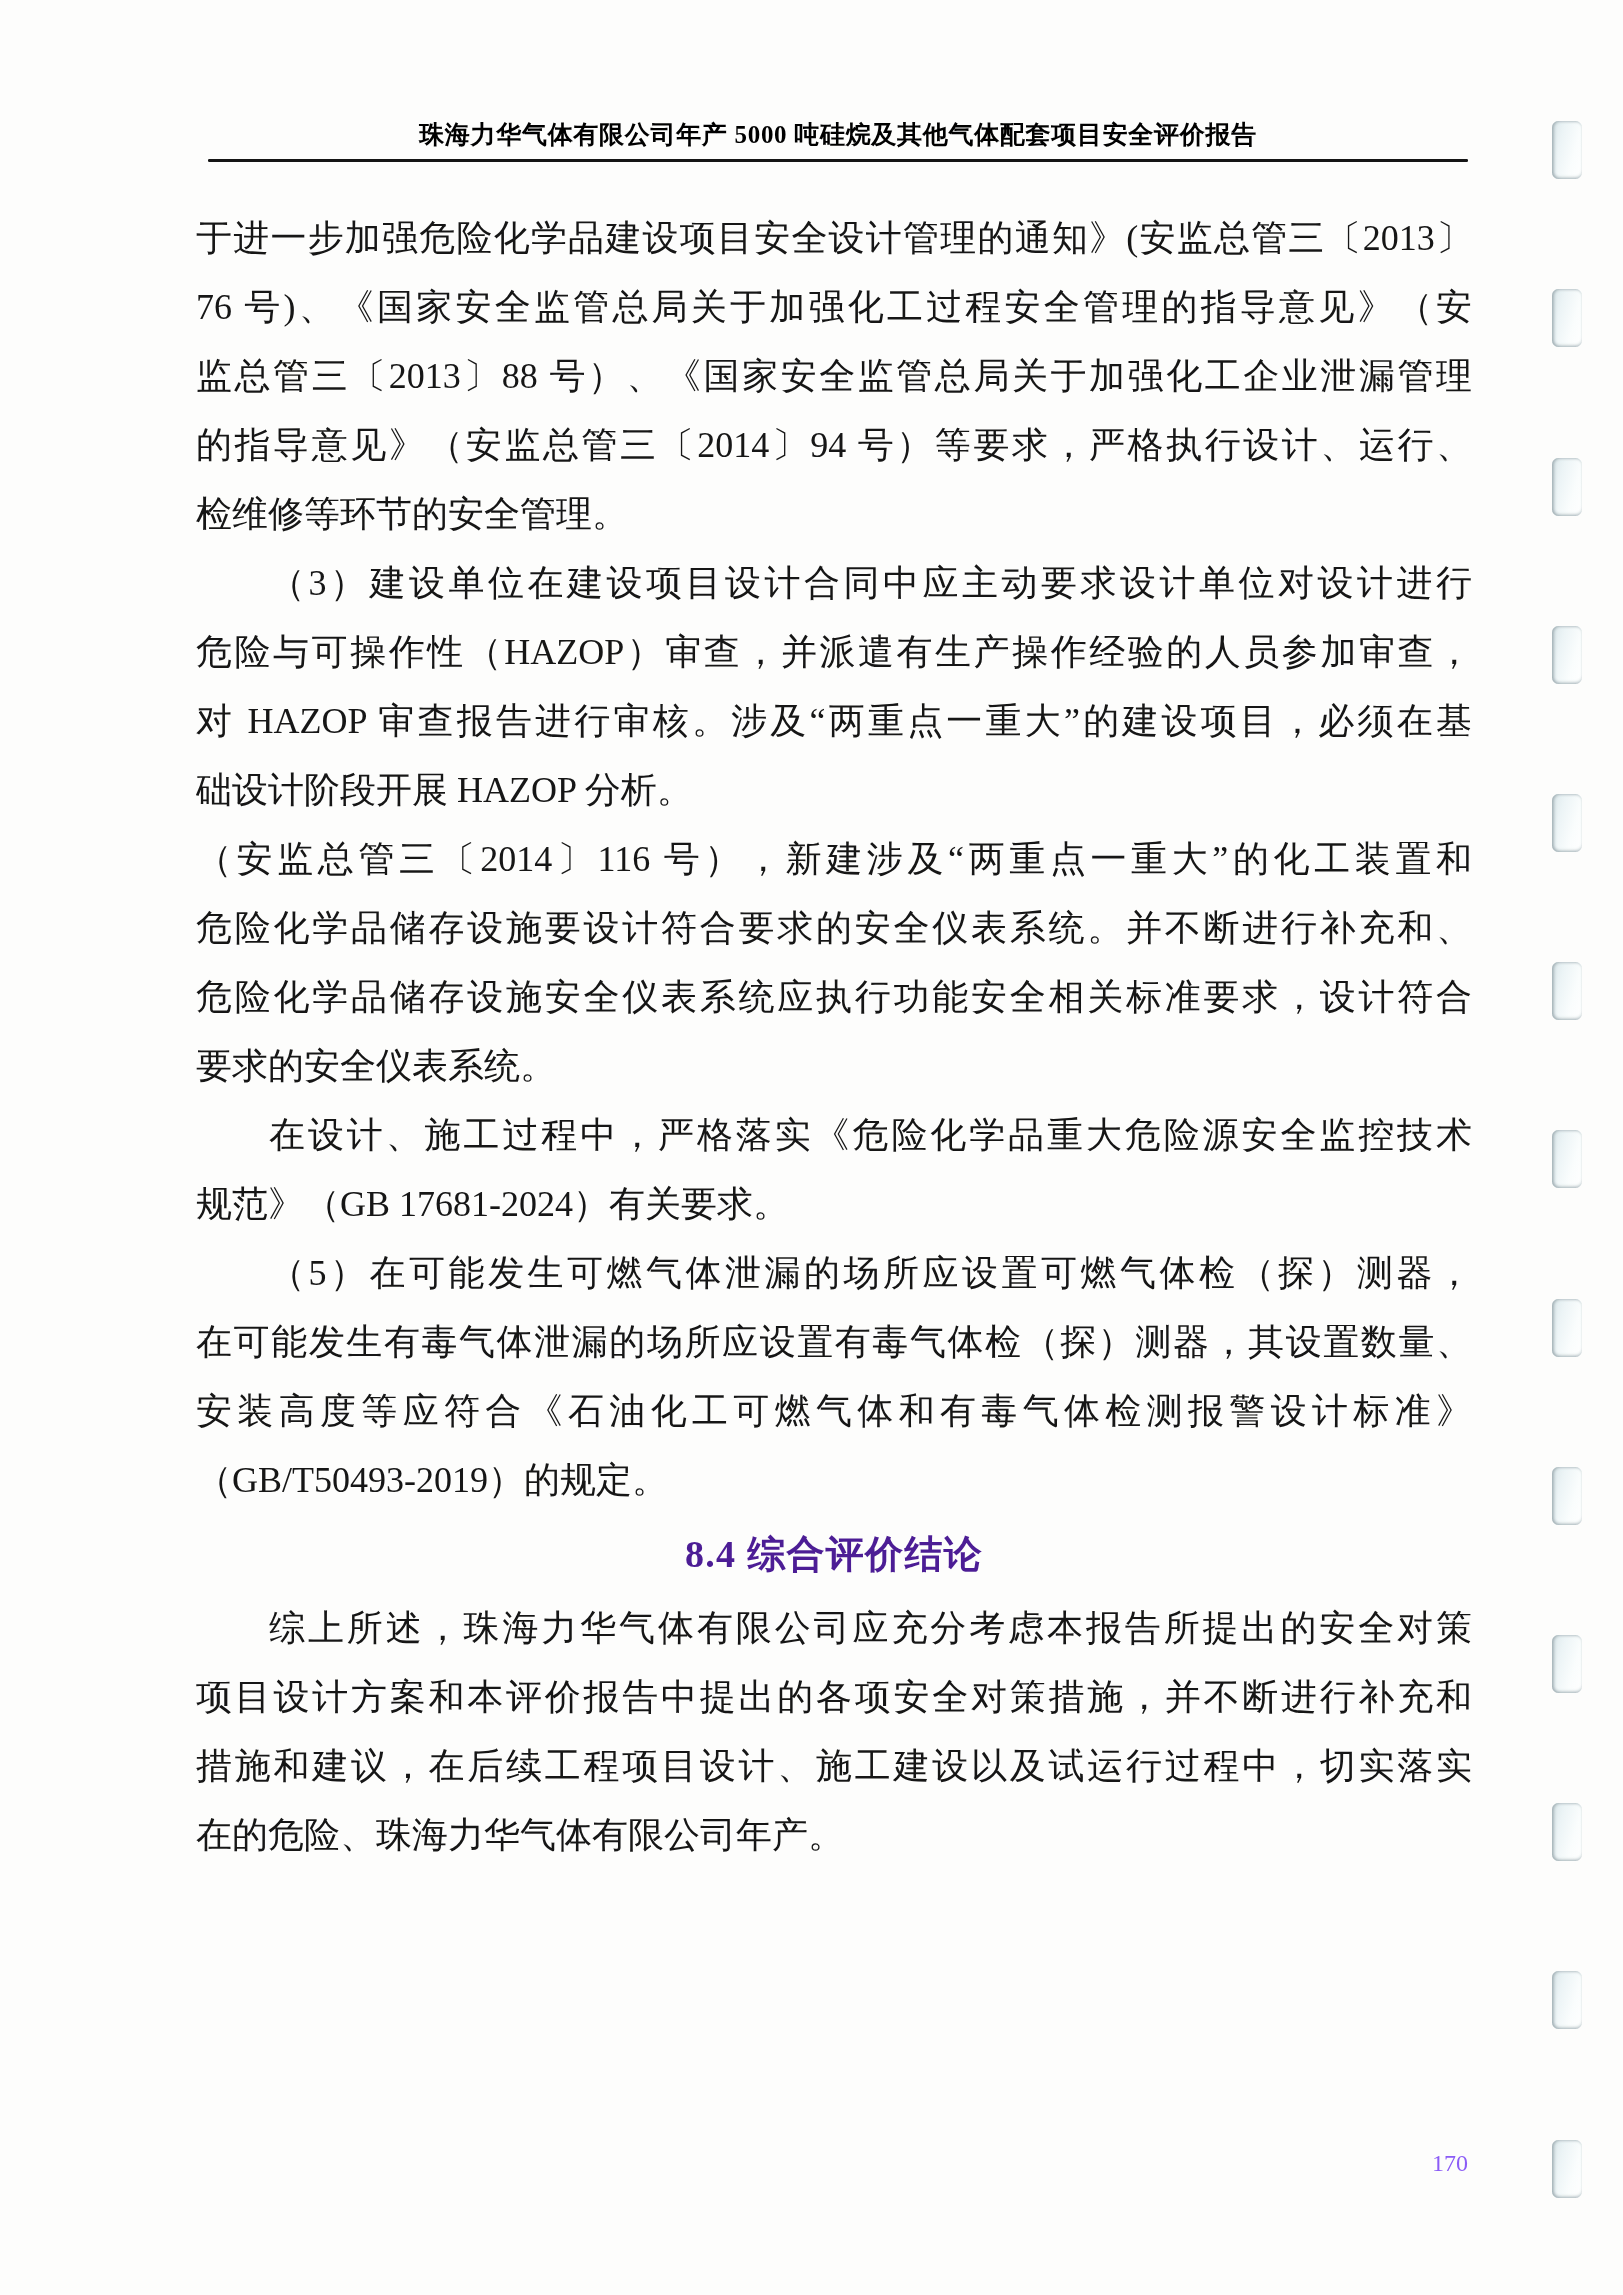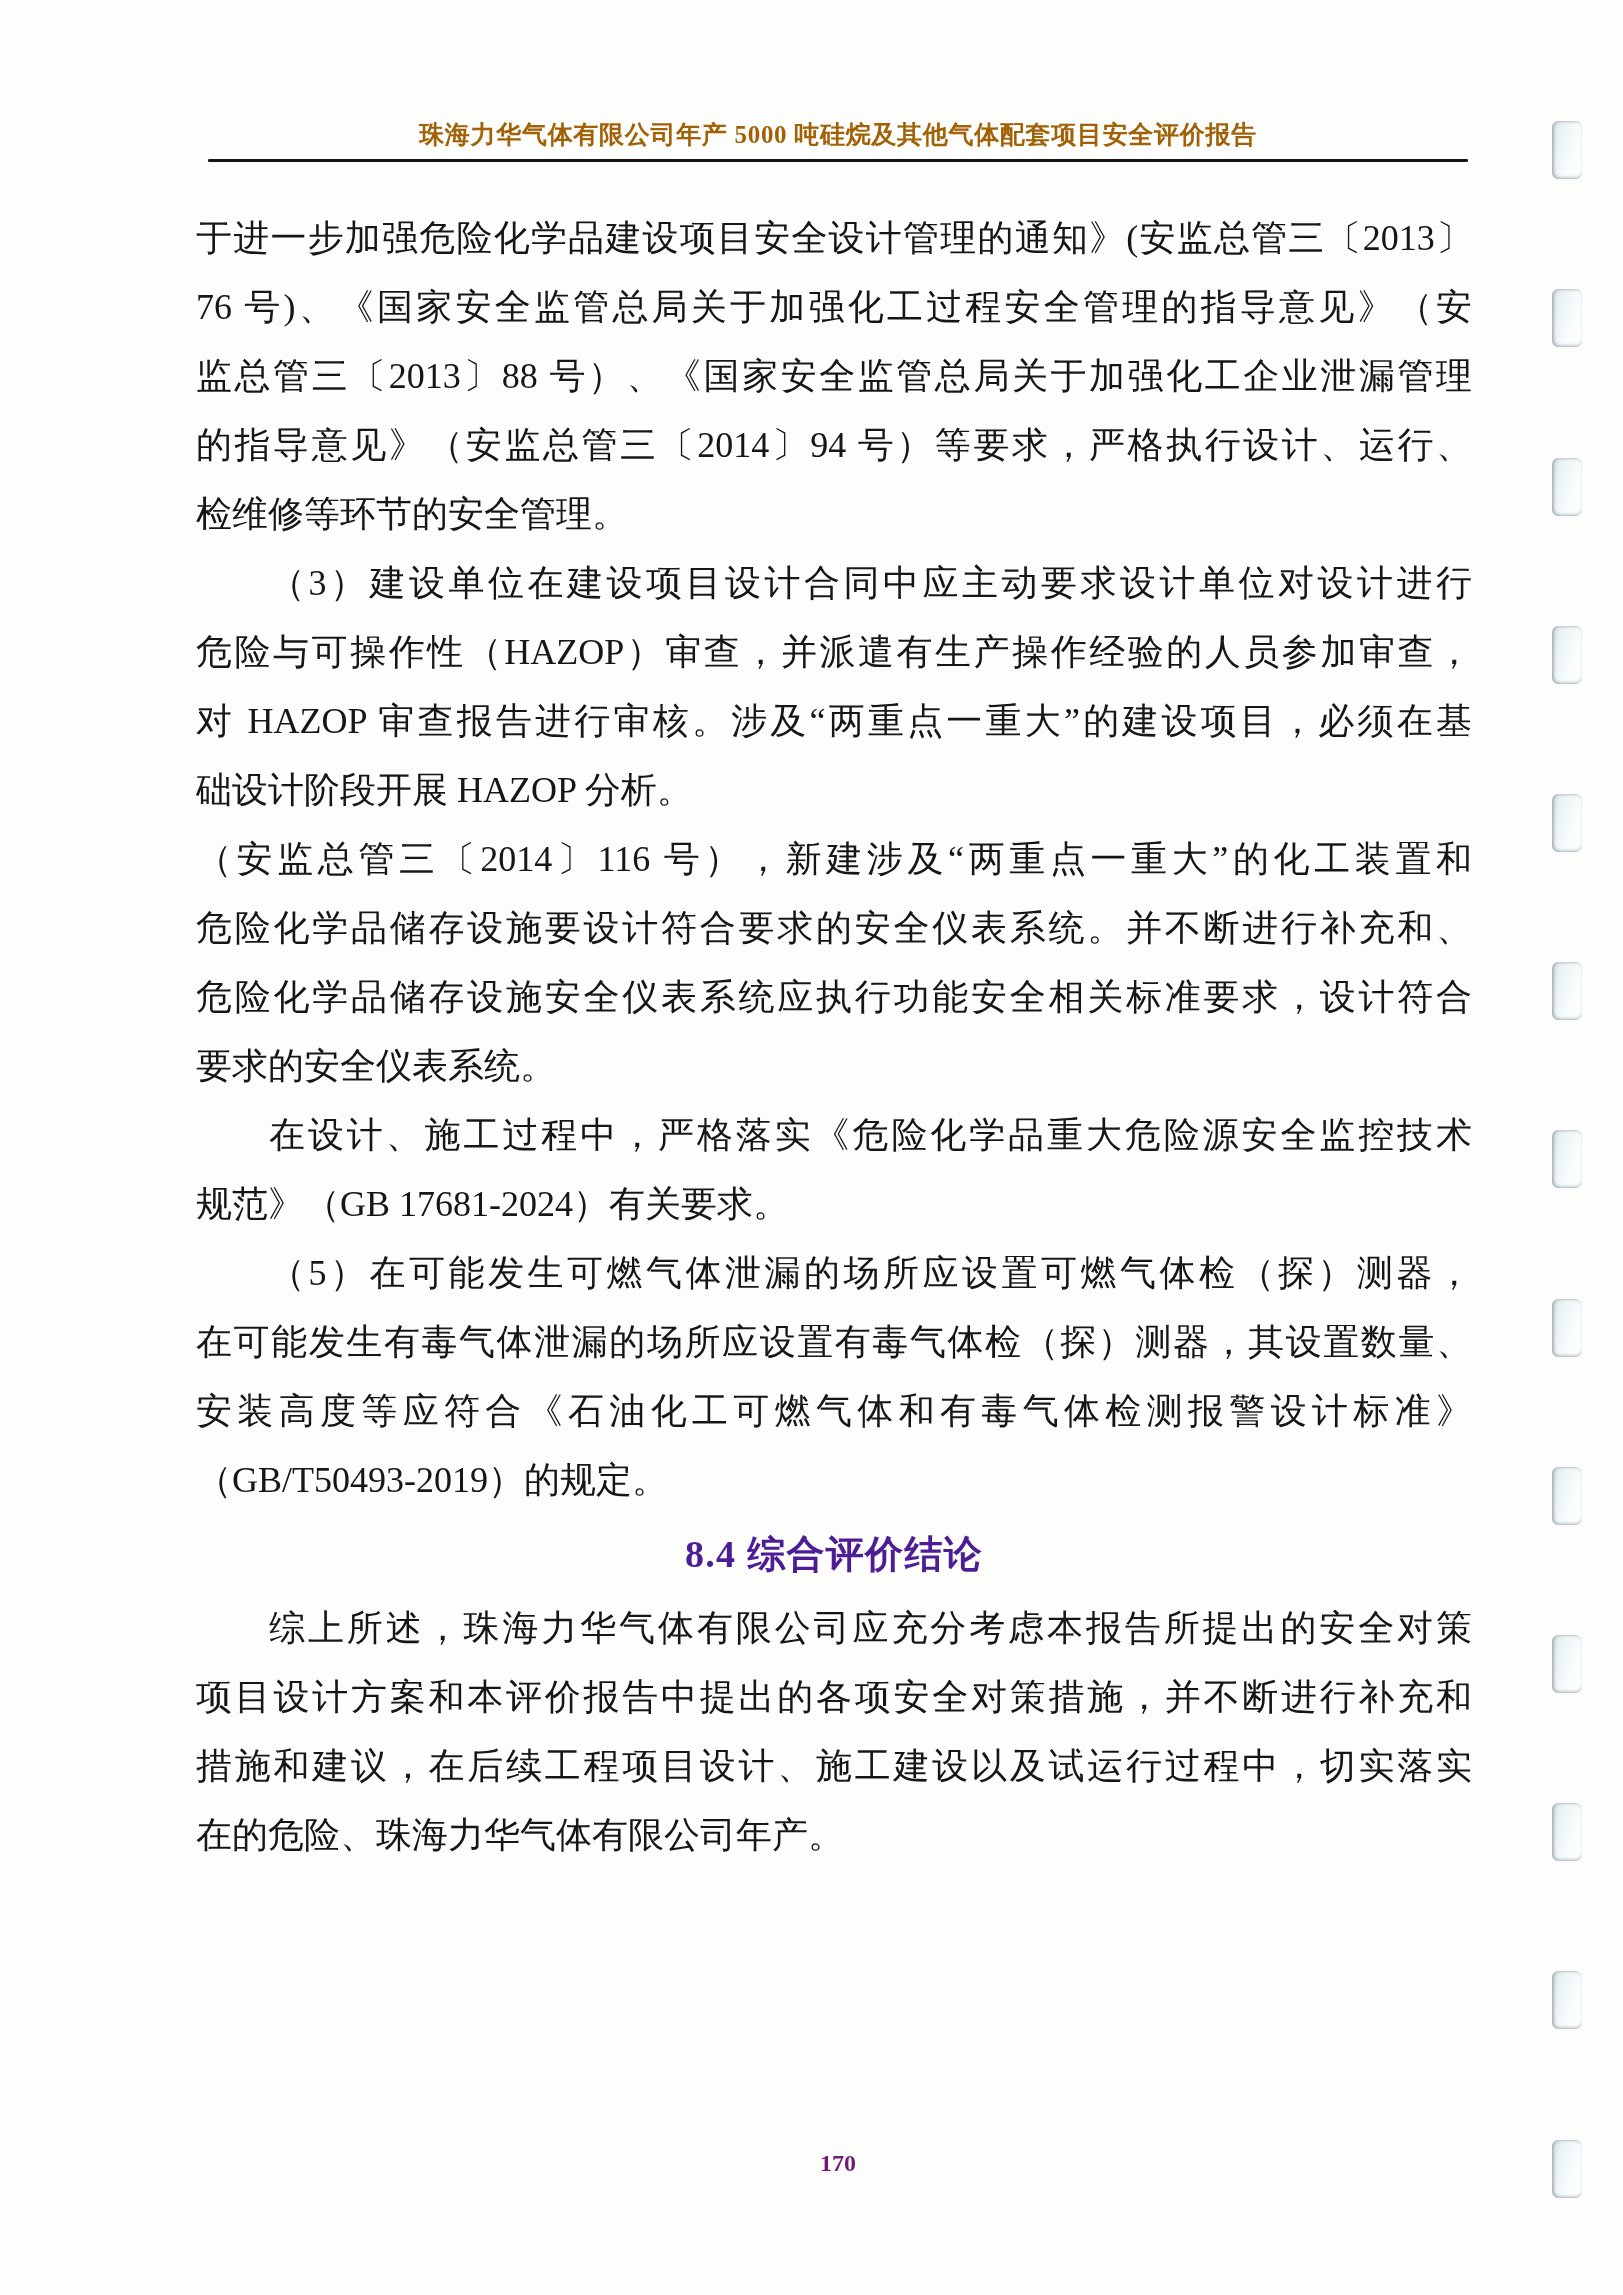--- a/index.html
+++ b/index.html
@@ -5,21 +5,21 @@
   html,body{margin:0;padding:0;}
   body{
     width:1623px;height:2295px;position:relative;overflow:hidden;
     background:#fdfdfc;color:#161616;
     font-family:"Liberation Serif","DejaVu Serif",serif;
   }
   .page{position:absolute;inset:0;}
   
   .header{
     position:absolute;left:208px;top:118px;width:1260px;
-    text-align:center;font-size:25px;font-weight:bold;color:#a16207;
+    text-align:center;font-size:25px;font-weight:bold;color:#000000;
     letter-spacing:0.7px;white-space:nowrap;
   }
   .header-rule{
     position:absolute;left:208px;top:159px;width:1260px;height:3.3px;
     background:#151515;border-radius:1.3px;
   }
   
   .content{
     position:absolute;left:196px;top:204px;width:1276px;
     font-size:36px;line-height:69px;
@@ -33,21 +33,21 @@
   .line.end{text-align-last:left;}
   .line.indent{padding-left:73px;}
   .section-heading{
     margin:0;height:79px;line-height:79px;
     font-size:38px;font-weight:bold;text-align:center;
     letter-spacing:1.3px;color:#4c1d95;
   }
   
   .page-number{
     position:absolute;left:208px;top:2150px;width:1260px;
-    text-align:center;font-size:24px;color:#701a75;font-weight:bold;
+    text-align:right;font-size:24px;color:#8b5cf6;
   }
   
   .binding-marks{position:absolute;top:0;right:0;width:79px;height:2295px;}
   .binding-mark{
     position:absolute;right:41px;width:30px;height:58px;border-radius:6.5px;
     background:linear-gradient(105deg,#dce8eb 0%,#ecf4f6 30%,#fafdfd 68%,#ffffff 100%);
     box-shadow:inset 2.6px 0 3.3px -0.7px #a2b0b5, inset 0 -2.6px 3.3px -1.3px #b3c0c4, inset 0 2px 2.6px -1.3px #c2cdd1;
     filter:blur(0.4px);
   }
 </style>

